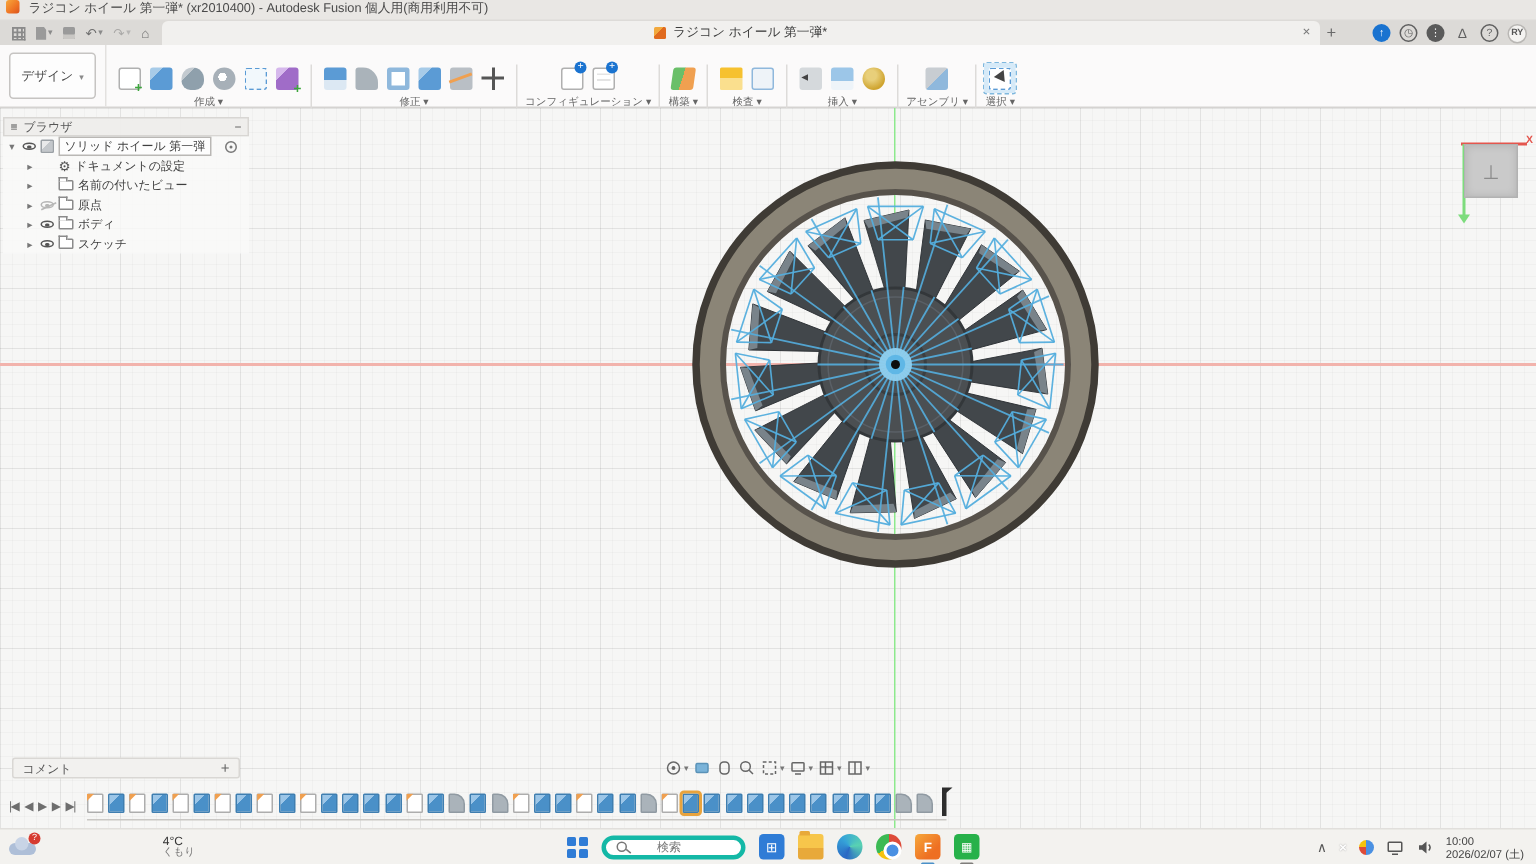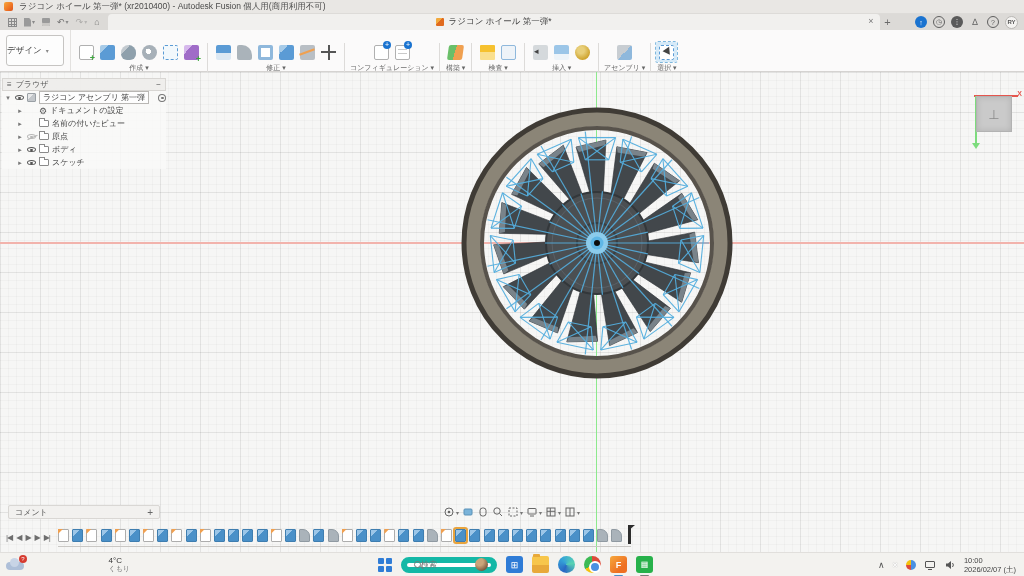--- a/index.html
+++ b/index.html
@@ -1,20 +1,20 @@
 <!DOCTYPE html>
 <html><head>
 <meta charset="utf-8">
 <style>
   * { margin:0; padding:0; box-sizing:border-box; }
   body { font-family:"Liberation Sans", sans-serif; background:#fff; }
   .screen { position:relative; width:1024px; height:576px; overflow:hidden; background:#f6f6f5; font-size:9px; color:#333; }
 
   
-  .titlebar { position:absolute; top:0; left:0; width:1024px; height:14px; background:#e9e7e4; display:flex; align-items:center; padding-left:4px; border-bottom:1px solid #dddbd8; }
+  .titlebar { position:absolute; top:0; left:0; width:1024px; height:14px; background:#e9e7e4; display:flex; padding-left:4px; border-bottom:1px solid #dddbd8; }
   .fusion-logo { width:9px; height:9px; border-radius:2px; background:linear-gradient(135deg,#f6a83c 0%,#ef7324 60%,#d9531e 100%); margin-right:6px; flex:0 0 auto; }
   .titlebar-text { font-size:8.5px; color:#4a4a4a; white-space:nowrap; }
 
   
   .tabbar { position:absolute; top:14px; left:0; width:1024px; height:16px; background:#dcdad7; display:flex; align-items:center; }
   .qat { display:flex; align-items:center; gap:7px; padding:0 8px; }
   .qat .qbtn { color:#6f6f6f; font-size:9px; line-height:10px; cursor:default; display:inline-flex; align-items:center; }
   .qgrid { width:9px; height:9px; background:
      linear-gradient(#8a8a8a 1px, transparent 1px) 0 0/3px 3px,
      linear-gradient(90deg,#8a8a8a 1px, transparent 1px) 0 0/3px 3px; border-right:1px solid #8a8a8a; border-bottom:1px solid #8a8a8a;}
@@ -30,21 +30,21 @@
   .tri { width:12px; height:12px; border-radius:50%; display:inline-flex; align-items:center; justify-content:center; font-size:7px; color:#fff; }
   .tri-job { background:#1a73d0; }
   .tri-clock { background:transparent; border:1px solid #5f5f5f; color:#5f5f5f; }
   .tri-apps { background:#5a5a5a; }
   .tri-bell { background:transparent; color:#5f5f5f; font-size:9px; }
   .tri-help { background:transparent; border:1px solid #5f5f5f; color:#5f5f5f; }
   .avatar { width:13px; height:13px; border-radius:50%; background:#f4f3f1; border:1px solid #b9b7b4; color:#555; font-size:6px; display:inline-flex; align-items:center; justify-content:center; font-weight:bold; }
 
   
   .ribbon { position:absolute; top:30px; left:0; width:1024px; height:42px; background:#fbfafa; border-bottom:1px solid #d5d3d1; display:flex; }
-  .design-btn { margin:5px 6px 5px 6px; width:58px; border:1px solid #c6c4c2; border-radius:3px; background:#fdfdfd; display:flex; align-items:center; font-size:8.5px; color:#444; }
+  .design-btn { margin:5px 6px 5px 6px; width:58px; border:1px solid #c6c4c2; border-radius:3px; background:#fdfdfd; display:flex; align-items:center; justify-content:center; font-size:8.5px; color:#444; }
   .ribbon-main { position:relative; flex:1; border-left:1px solid #e3e1df; }
   .ribbon-tabs { position:absolute; top:1px; left:0; height:11px; width:100%; }
   .rtab { position:absolute; top:0; font-size:8px; color:#555; white-space:nowrap; }
   .rtab.active { color:#222; font-weight:bold; border-bottom:2px solid #3c3c3c; padding-bottom:1px; }
   .ribbon-groups { position:absolute; top:12px; left:2px; display:flex; align-items:flex-start; }
   .rgroup { display:flex; flex-direction:column; align-items:center; padding:0 3px; }
   .ricons { display:flex; align-items:center; height:20px; }
   .tile { width:21px; height:20px; display:inline-flex; align-items:center; justify-content:center; border-radius:2px; }
   .tile-sel { background:#d6eaf8; outline:1px dashed #7fb8de; }
   .rlabel { font-size:7px; color:#666; margin-top:1px; white-space:nowrap; }
@@ -150,21 +150,21 @@
   .wcloud { position:relative; width:18px; height:12px; }
   .wcloud::before { content:""; position:absolute; left:0; bottom:0; width:18px; height:8px; background:#aebfd8; border-radius:5px; }
   .wcloud::after { content:""; position:absolute; left:4px; top:0; width:9px; height:9px; background:#c8d4e6; border-radius:50%; }
   .wbadge { position:absolute; right:-3px; top:-3px; width:8px; height:8px; background:#d63b30; color:#fff; border-radius:50%; font-size:6px; line-height:8px; text-align:center; z-index:2; }
   .wtext { display:flex; flex-direction:column; line-height:1.15; }
   .wtemp { font-size:8px; color:#333; }
   .wdesc { font-size:7px; color:#777; }
   .tb-center { display:flex; align-items:center; gap:9px; position:absolute; left:378px; }
   .winlogo { width:14px; height:14px; display:grid; grid-template-columns:6px 6px; grid-template-rows:6px 6px; gap:2px; }
   .winlogo span { background:#2f7cd6; border-radius:1px; }
-  .searchbox { width:96px; height:16px; background:#fff; border:6px solid #14b8a6; border-radius:9px; display:flex; align-items:center; padding:0 3px 0 7px; gap:0; }
+  .searchbox { width:96px; height:16px; background:#fff; border:3px solid #14b8a6; border-radius:9px; display:flex; align-items:center; padding:0 3px 0 7px; gap:20px; }
   .searchbox input { border:none; outline:none; width:52px; font-size:8px; color:#555; background:transparent; font-family:"Liberation Sans",sans-serif; }
   .search-glyph { width:7px; height:7px; border:1px solid #777; border-radius:50%; position:relative; flex:0 0 auto; }
   .search-glyph::after { content:""; position:absolute; left:5px; top:5px; width:4px; height:1px; background:#777; transform:rotate(40deg); }
   .search-avatar { width:13px; height:13px; border-radius:50%; background:radial-gradient(circle at 35% 30%, #caa57a 30%, #7a573c 75%); margin-left:auto; }
   .ta { width:17px; height:17px; border-radius:3px; position:relative; display:inline-flex; align-items:center; justify-content:center; }
   .ta.active::after { content:""; position:absolute; bottom:-4px; left:4px; width:9px; height:2px; border-radius:1px; background:#7f7d7a; }
   .ta.active.accent::after { background:#4a90c8; }
   .ta-store { background:#2f7cd6; color:#fff; font-size:9px; border-radius:3px; }
   .ta-explorer { background:linear-gradient(180deg,#f7c64b 55%,#e8a93a 55%); border-radius:2px; }
   .ta-explorer::before { content:""; position:absolute; left:1px; top:-2px; width:7px; height:3px; background:#e8a93a; border-radius:1px 1px 0 0; }
@@ -543,21 +543,21 @@
       <div class="browser-header">
         <span>≡</span>
         <span class="bh-title">ブラウザ</span>
         <span>−</span>
       </div>
       <div class="browser-body">
         <div class="brow">
           <span class="twisty">▾</span>
           <span class="eye"></span>
           <span class="comp"></span>
-          <span class="root-label">ラジコン アセンブリ 第一弾</span>
+          <span class="root-label">ソリッド ホイール 第一弾</span>
           <span class="radio"></span>
         </div>
         <div>
             <div class="brow" style="padding-left: 14px;">
               <span class="twisty">▸</span>
               <span class="eye none"></span>
               <span class="gear">⚙</span>
               <span>ドキュメントの設定</span>
             </div>
             <div class="brow" style="padding-left: 14px;">

